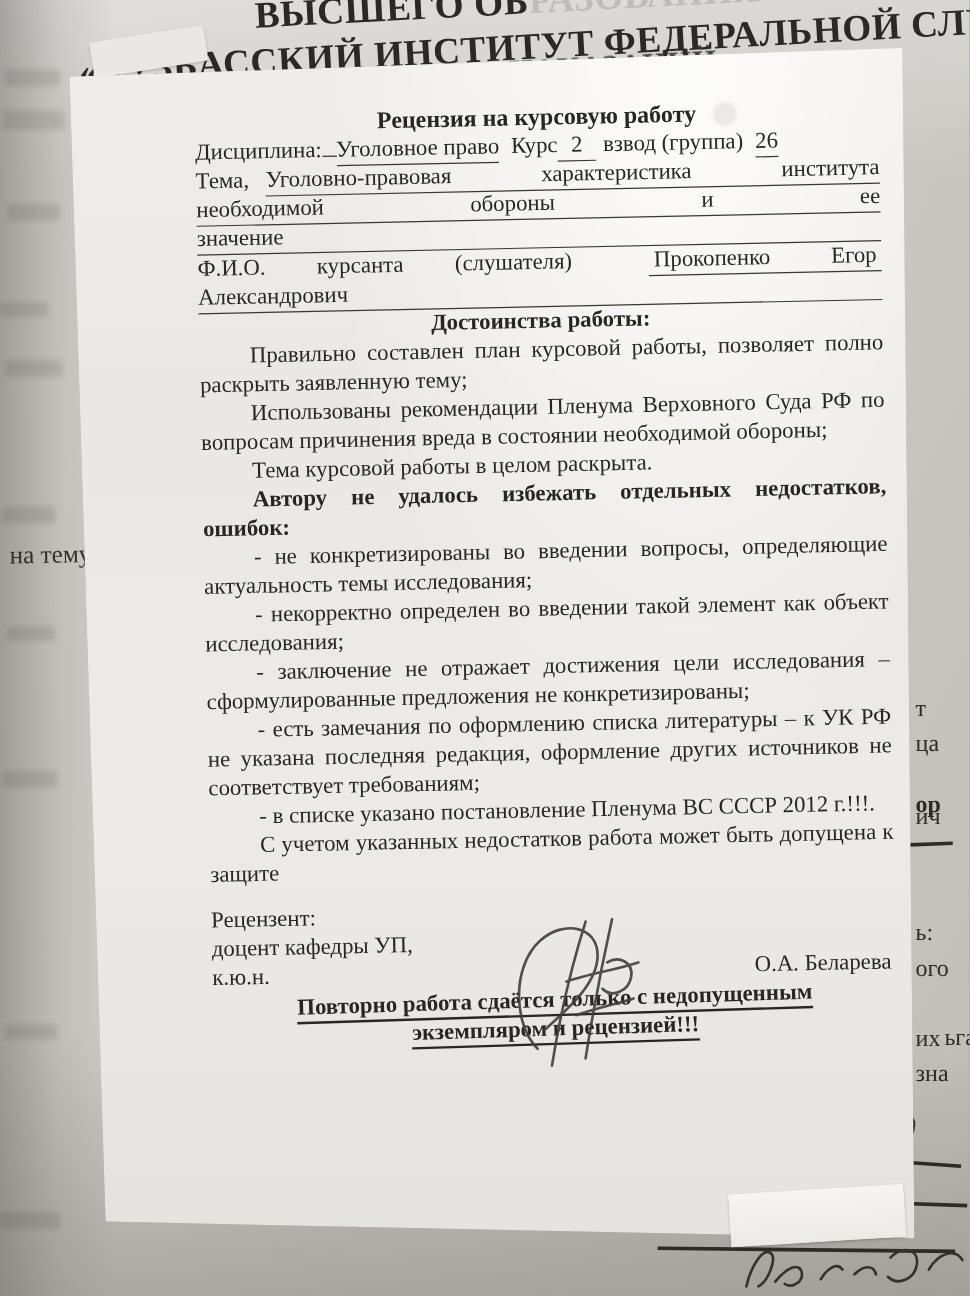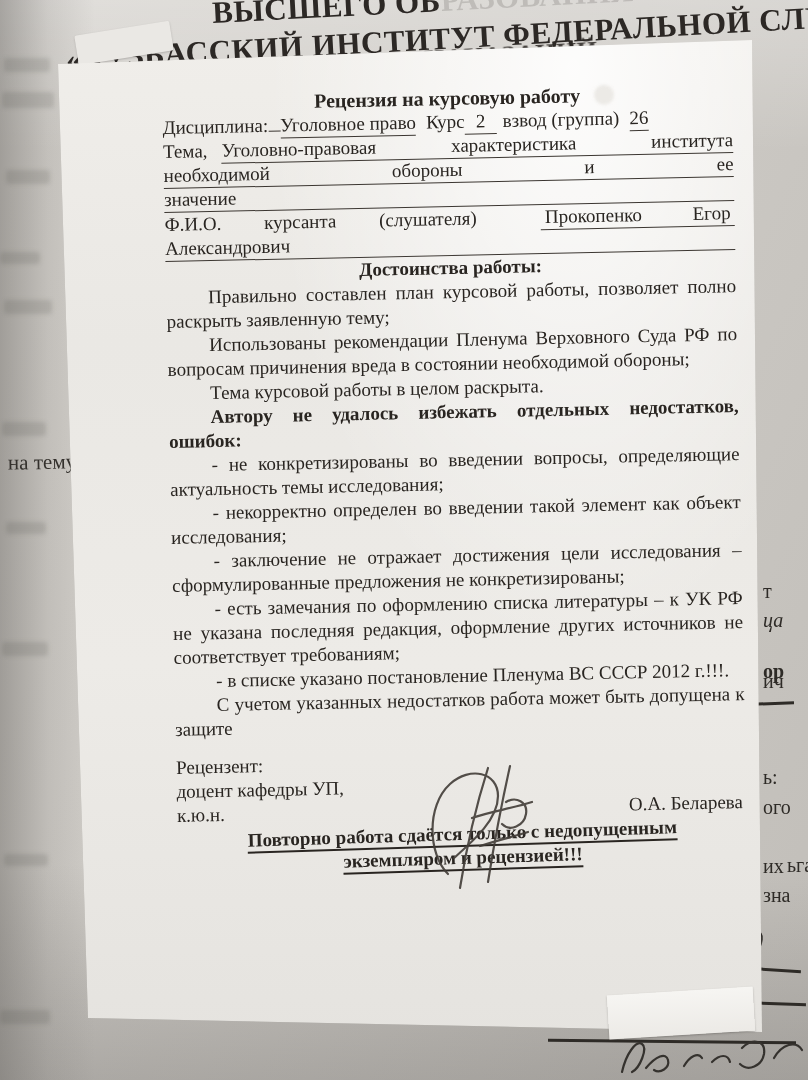--- a/index.html
+++ b/index.html
@@ -100,21 +100,21 @@
 <body>
 
 <div class="under-page">
   <div class="hdr hdr-1"><span>ВЫСШЕГО ОБ</span><span class="faded">РАЗОВАНИЯ</span></div>
   <div class="hdr hdr-2">«КУЗБАССКИЙ ИНСТИТУТ ФЕДЕРАЛЬНОЙ СЛУЖБЫ</div>
   <div class="hdr hdr-3">НАКАЗАНИЙ»</div>
 
   <div class="left-frag">на тему</div>
 
   <div class="r-frag" style="top:580px;">т</div>
-  <div class="r-frag" style="top:609px;font-style:italic;">ца</div>
+  <div class="r-frag" style="top:609px;">ца</div>
   <div class="r-frag" style="top:660px;font-weight:bold;">ор</div>
   <div class="r-frag" style="top:670px;">ич</div>
   <div class="r-dash"></div>
   <div class="r-frag" style="top:766px;">ь:</div>
   <div class="r-frag" style="top:796px;">ого</div>
   <div class="r-frag" style="top:855px;">их</div>
   <div class="r-frag" style="top:854px;margin-left:24px;">ьга</div>
   <div class="r-frag" style="top:884px;">зна</div>
 
   <div class="ghost" style="left:4px;top:58px;width:46px;height:14px;"></div>

